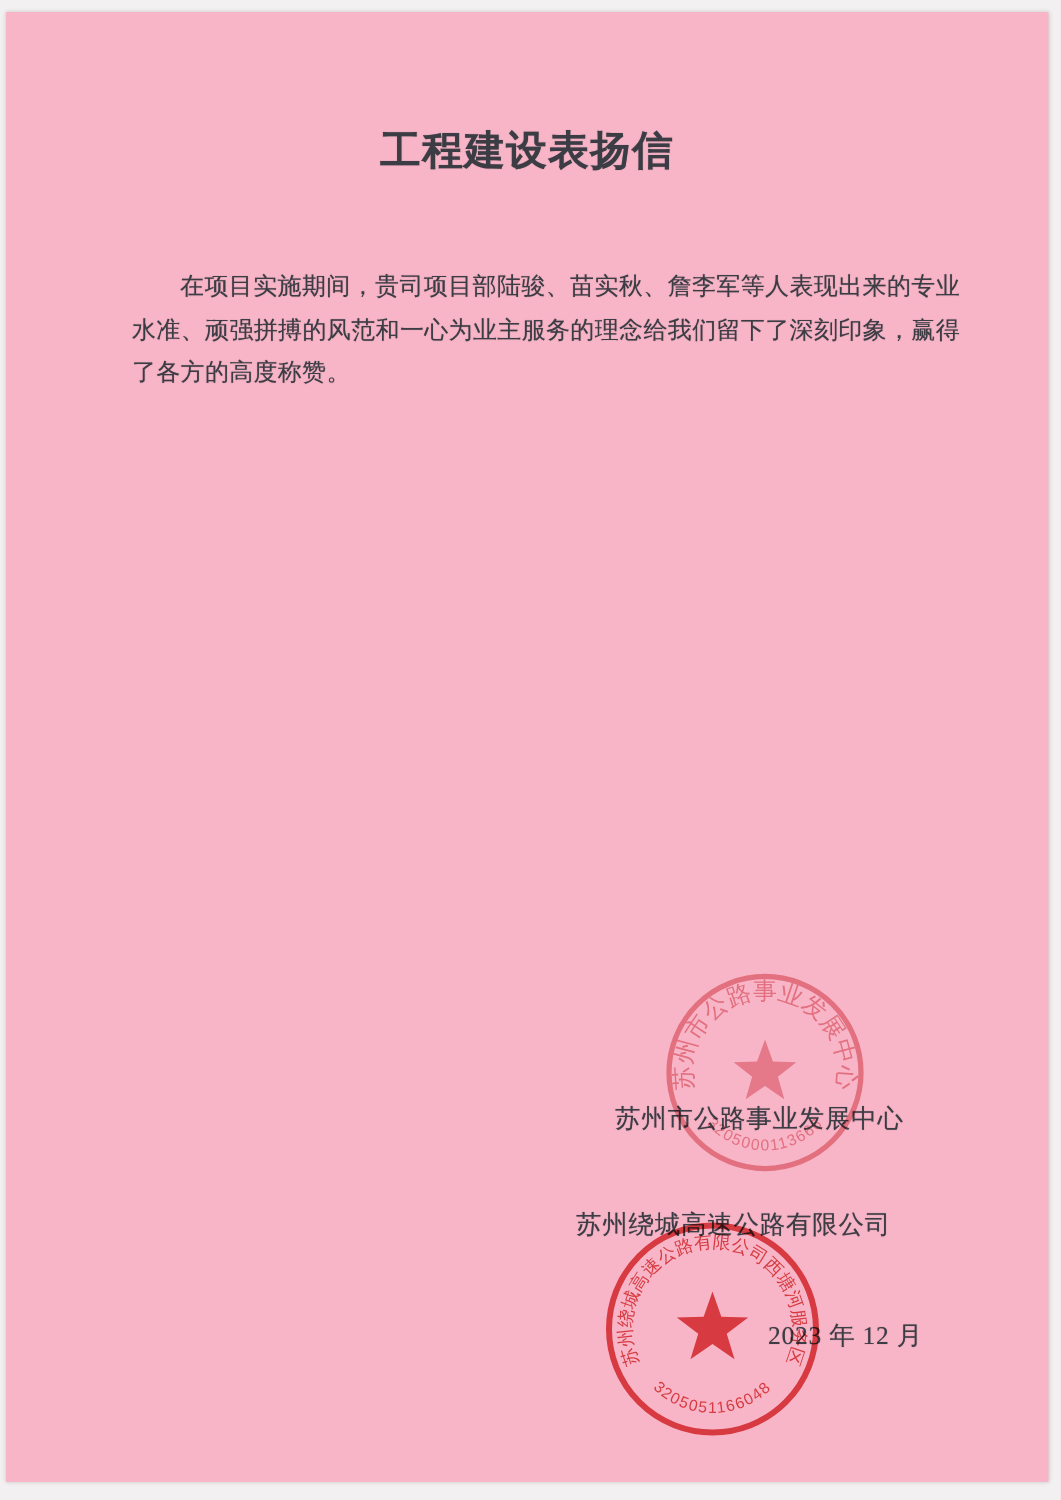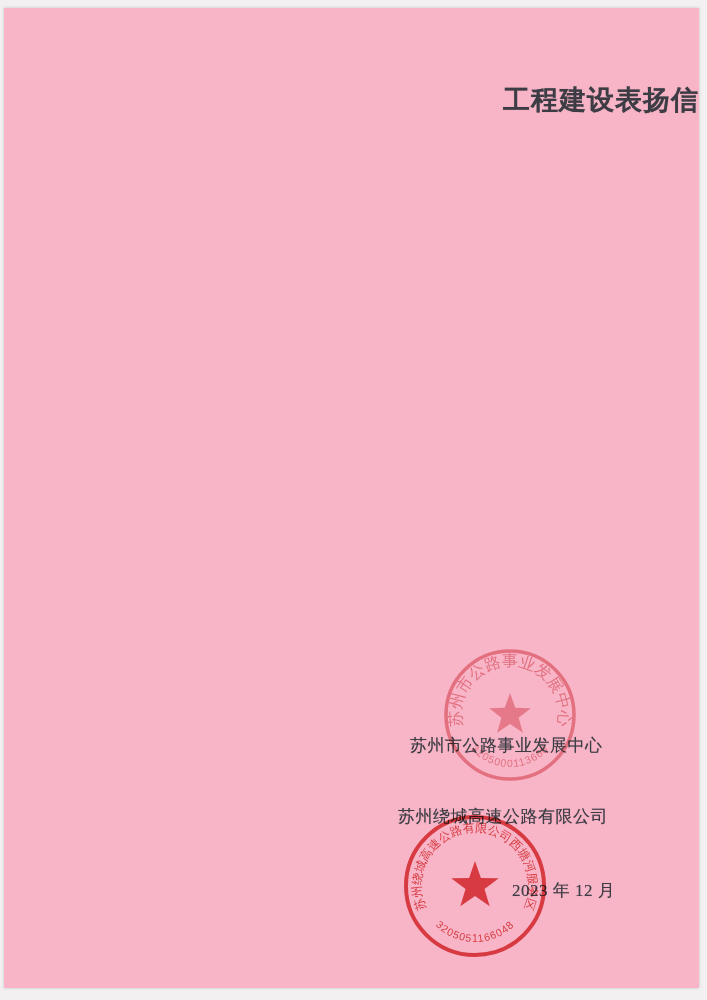--- a/index.html
+++ b/index.html
@@ -10,21 +10,21 @@
     overflow:hidden;
     font-family:"Liberation Serif","DejaVu Serif",serif;
   }
   .page{
     position:absolute;left:4px;top:8px;width:695px;height:980px;
     background:var(--paper,#f8b5c7);
     box-shadow:0 0 3px rgba(0,0,0,.18);
   }
   .doc-title{
     margin:76px 0 0 0;
-    text-align:right;
+    text-align:center;
     font-family:"Liberation Sans","DejaVu Sans",sans-serif;
     font-weight:700;
     font-size:27px;
     line-height:32px;
     letter-spacing:1px;
     color:var(--ink,#3c3c44);
     text-shadow:0 0 .7px rgba(60,60,68,.55);
   }
   .letter-body{
     margin:62px 59px 0 84px;
@@ -46,41 +46,42 @@
   }
   .sig{
     position:absolute;
     color:var(--ink,#3c3c44);
     font-size:17px;
     letter-spacing:.5px;
     white-space:nowrap;
     text-shadow:0 0 .7px rgba(60,60,68,.5);
   }
   .sig-primary{left:406px;top:726px;}
-  .sig-secondary{left:394px;top:797px;}
+  .sig-secondary{left:380px;top:797px;}
   .sig-date{left:508px;top:871px;}
   .seal{
     position:absolute;
     mix-blend-mode:multiply;
     pointer-events:none;
     filter:blur(.4px);
   }
   .seal-1{left:436px;top:637px;width:140px;height:140px;opacity:.58;}
   .seal-2{left:396px;top:803px;width:150px;height:150px;opacity:.88;}
   .seal svg{width:100%;height:100%;}
   .seal text{font-family:"Liberation Sans","DejaVu Sans",sans-serif;}
 </style>
 </head>
 <body>
 
 <div class="page">
 
   <h1 class="doc-title">工程建设表扬信</h1>
 
   <div class="letter-body">
+    <p>在项目实施期间，贵司项目部陆骏、苗实秋、詹李军等人表现出来的专业水准、顽强拼搏的风范和一心为业主服务的理念给我们留下了深刻印象，赢得了各方的高度称赞。</p>
   </div>
 
   <div class="sig sig-primary">苏州市公路事业发展中心</div>
   <div class="sig sig-secondary">苏州绕城高速公路有限公司</div>
   <div class="sig sig-date">2023 年 12 月</div>
 
   <div class="seal seal-1">
     <svg viewBox="0 0 140 140">
       <circle cx="70" cy="70" r="64" fill="none" stroke="var(--seal-light,#d95560)" stroke-width="3.5"></circle>
       <polygon fill="var(--seal-light,#d95560)" fill-opacity=".85" points="70,48 75.3,62.7 90.9,63.2 78.6,72.8 82.9,87.8 70,79 57.1,87.8 61.4,72.8 49.1,63.2 64.7,62.7"></polygon>

